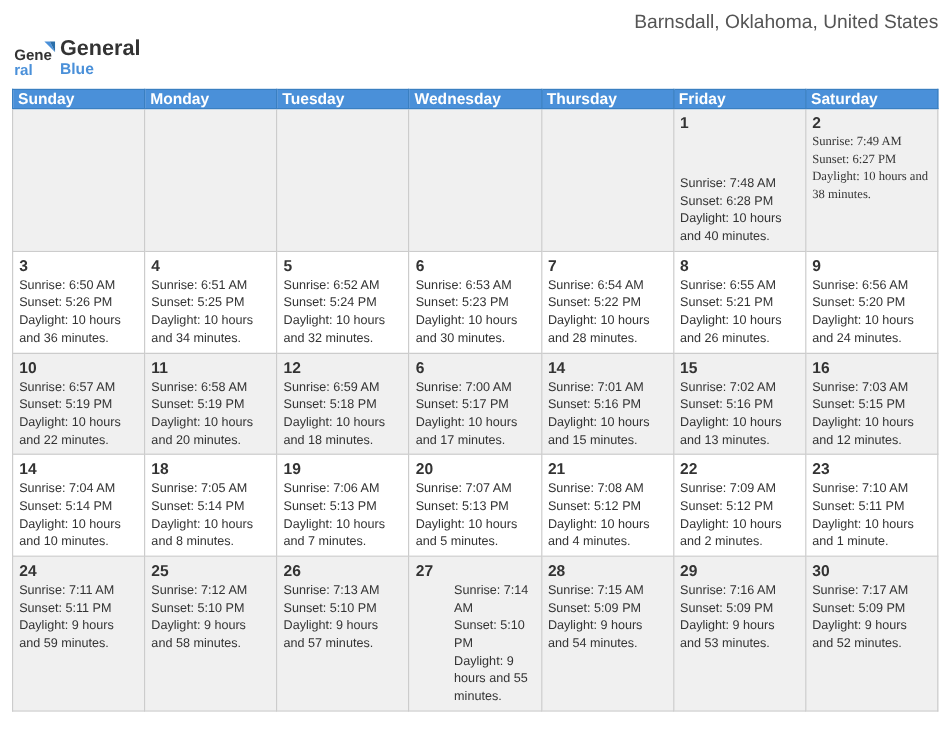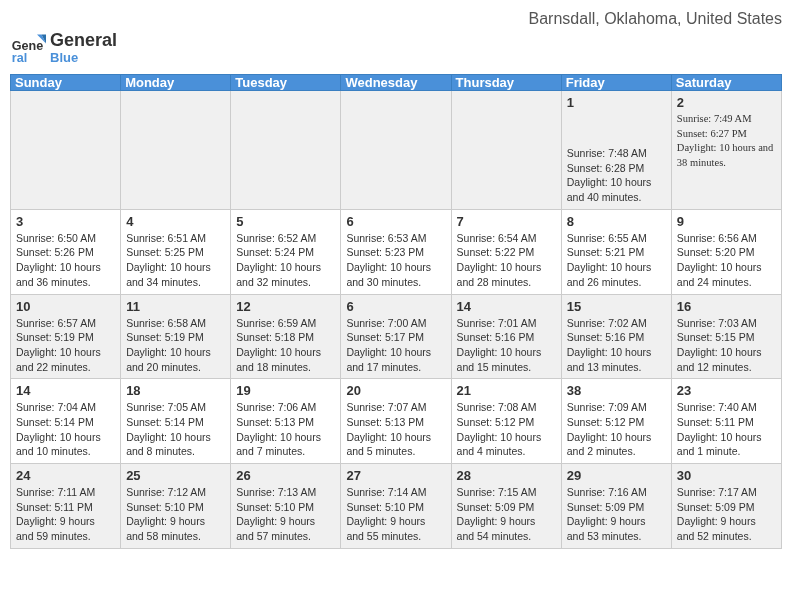--- a/index.html
+++ b/index.html
@@ -262,28 +262,28 @@
 Sunset: 5:13 PM
 Daylight: 10 hours and 5 minutes.</div>
         </td>
         <td>
           <span class="day-number">21</span>
           <div class="day-info" style="white-space: pre-line;">Sunrise: 7:08 AM
 Sunset: 5:12 PM
 Daylight: 10 hours and 4 minutes.</div>
         </td>
         <td>
-          <span class="day-number">38</span>
+          <span class="day-number">22</span>
           <div class="day-info" style="white-space: pre-line;">Sunrise: 7:09 AM
 Sunset: 5:12 PM
 Daylight: 10 hours and 2 minutes.</div>
         </td>
         <td>
           <span class="day-number">23</span>
-          <div class="day-info" style="white-space: pre-line;">Sunrise: 7:40 AM
+          <div class="day-info" style="white-space: pre-line;">Sunrise: 7:10 AM
 Sunset: 5:11 PM
 Daylight: 10 hours and 1 minute.</div>
         </td>
       </tr>
       <tr>
         <td>
           <span class="day-number">24</span>
           <div class="day-info" style="white-space: pre-line;">Sunrise: 7:11 AM
 Sunset: 5:11 PM
 Daylight: 9 hours and 59 minutes.</div>
@@ -295,21 +295,21 @@
 Daylight: 9 hours and 58 minutes.</div>
         </td>
         <td>
           <span class="day-number">26</span>
           <div class="day-info" style="white-space: pre-line;">Sunrise: 7:13 AM
 Sunset: 5:10 PM
 Daylight: 9 hours and 57 minutes.</div>
         </td>
         <td>
           <span class="day-number">27</span>
-          <div class="day-info" style="white-space: pre-line;">Sunrise: 7:14 AM
+          <div class="day-info" style="white-space: pre-line; margin-left: 32px;">Sunrise: 7:14 AM
 Sunset: 5:10 PM
 Daylight: 9 hours and 55 minutes.</div>
         </td>
         <td>
           <span class="day-number">28</span>
           <div class="day-info" style="white-space: pre-line;">Sunrise: 7:15 AM
 Sunset: 5:09 PM
 Daylight: 9 hours and 54 minutes.</div>
         </td>
         <td>

